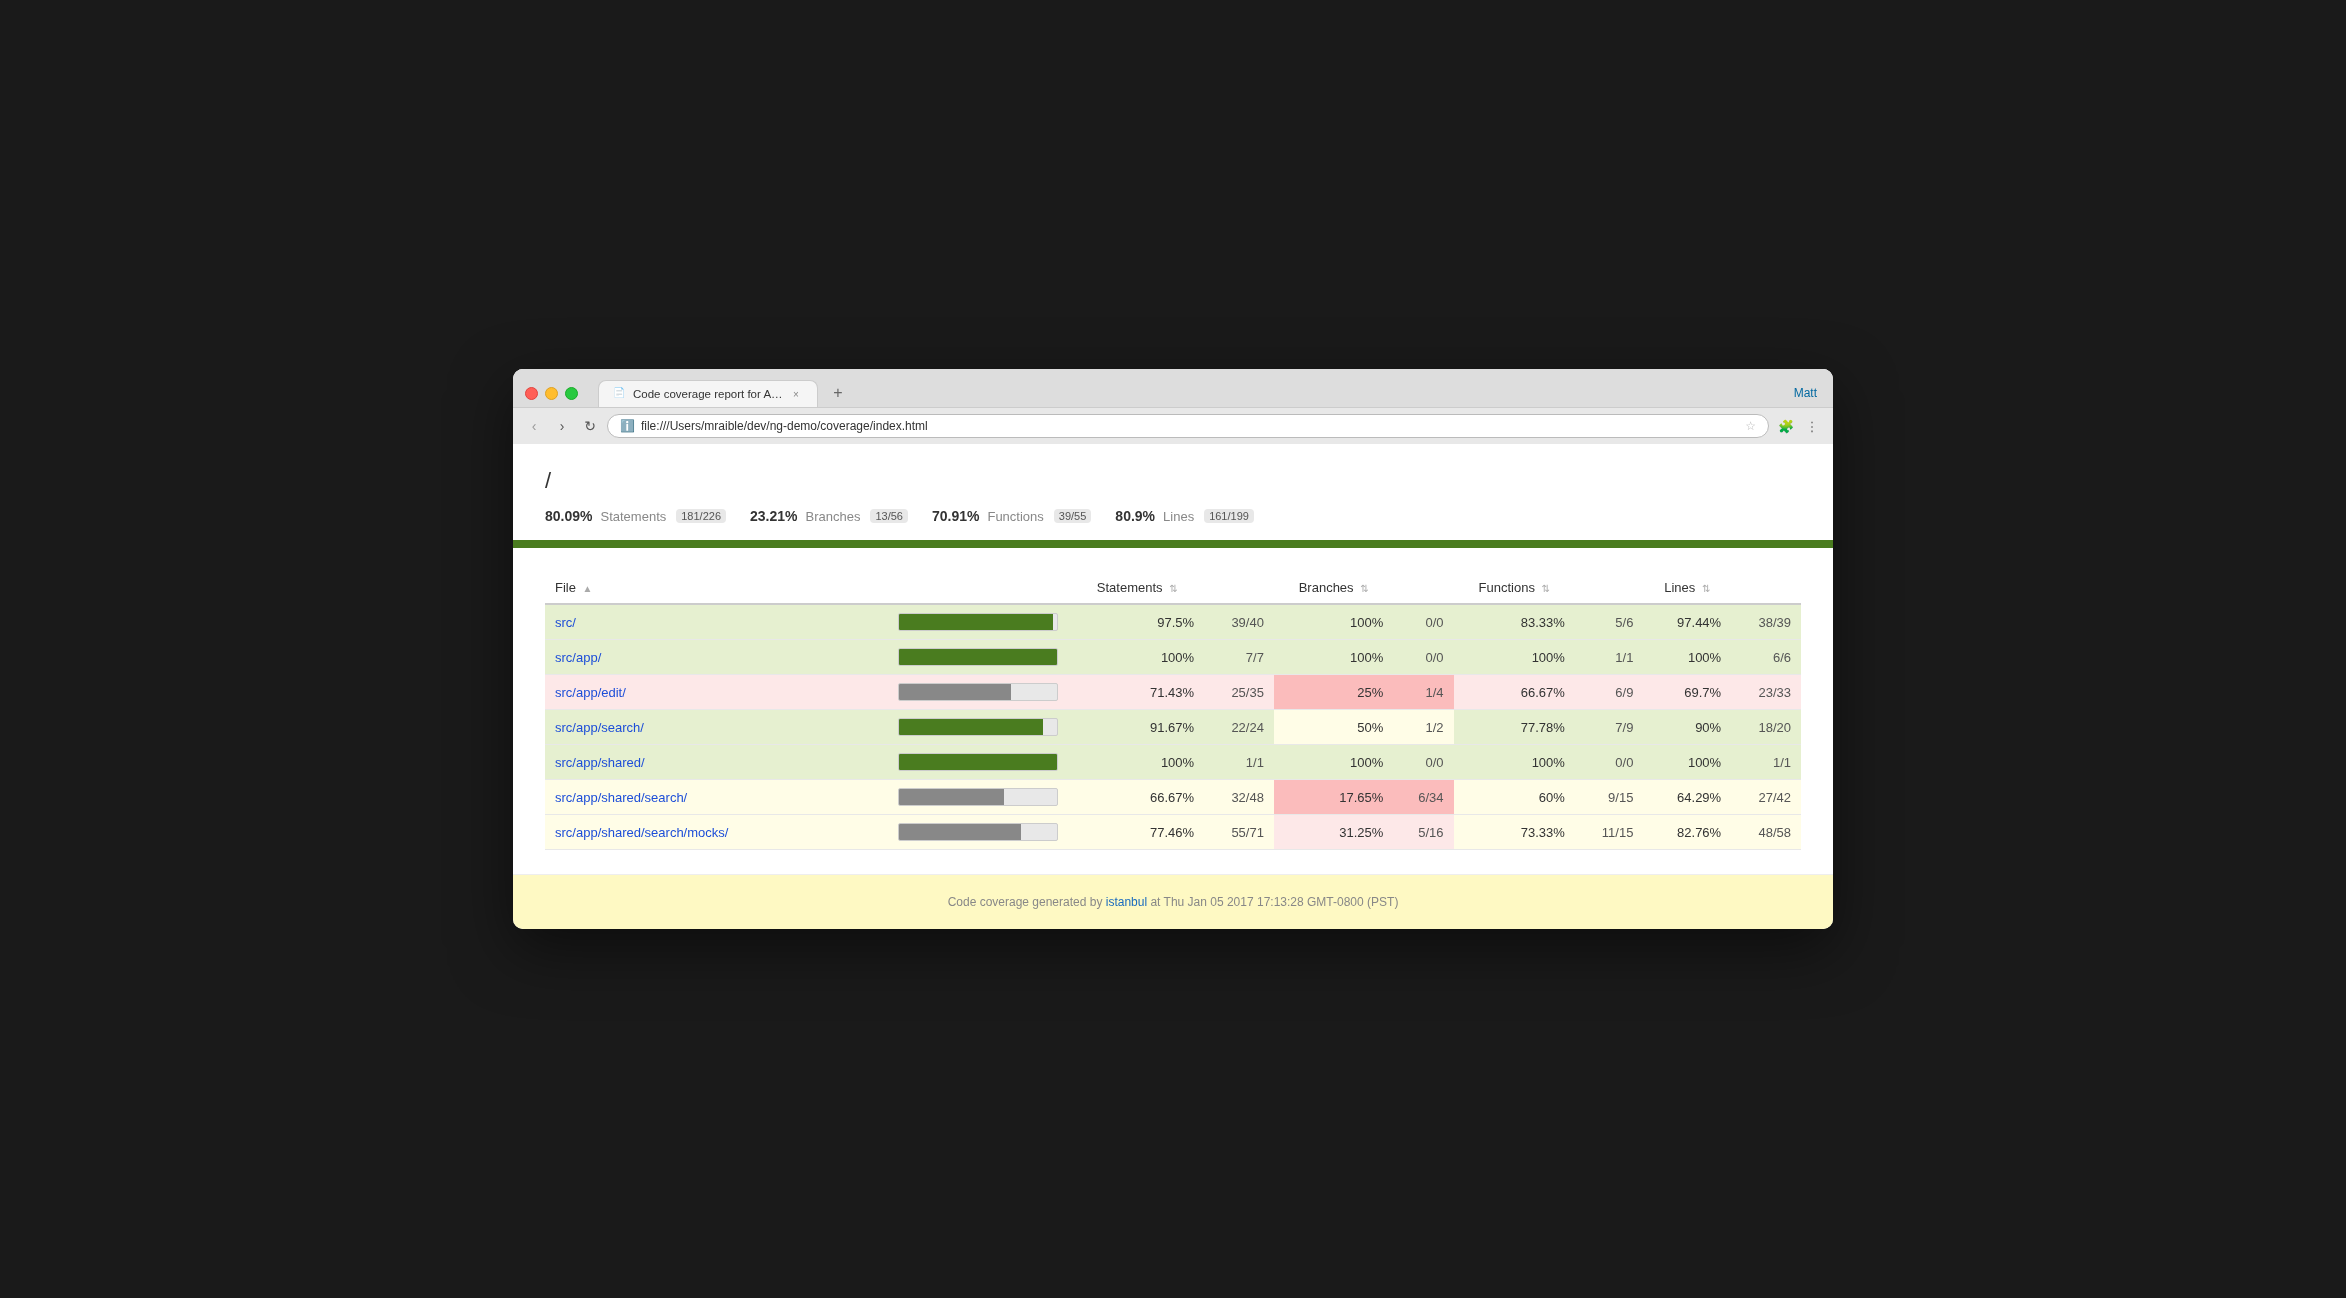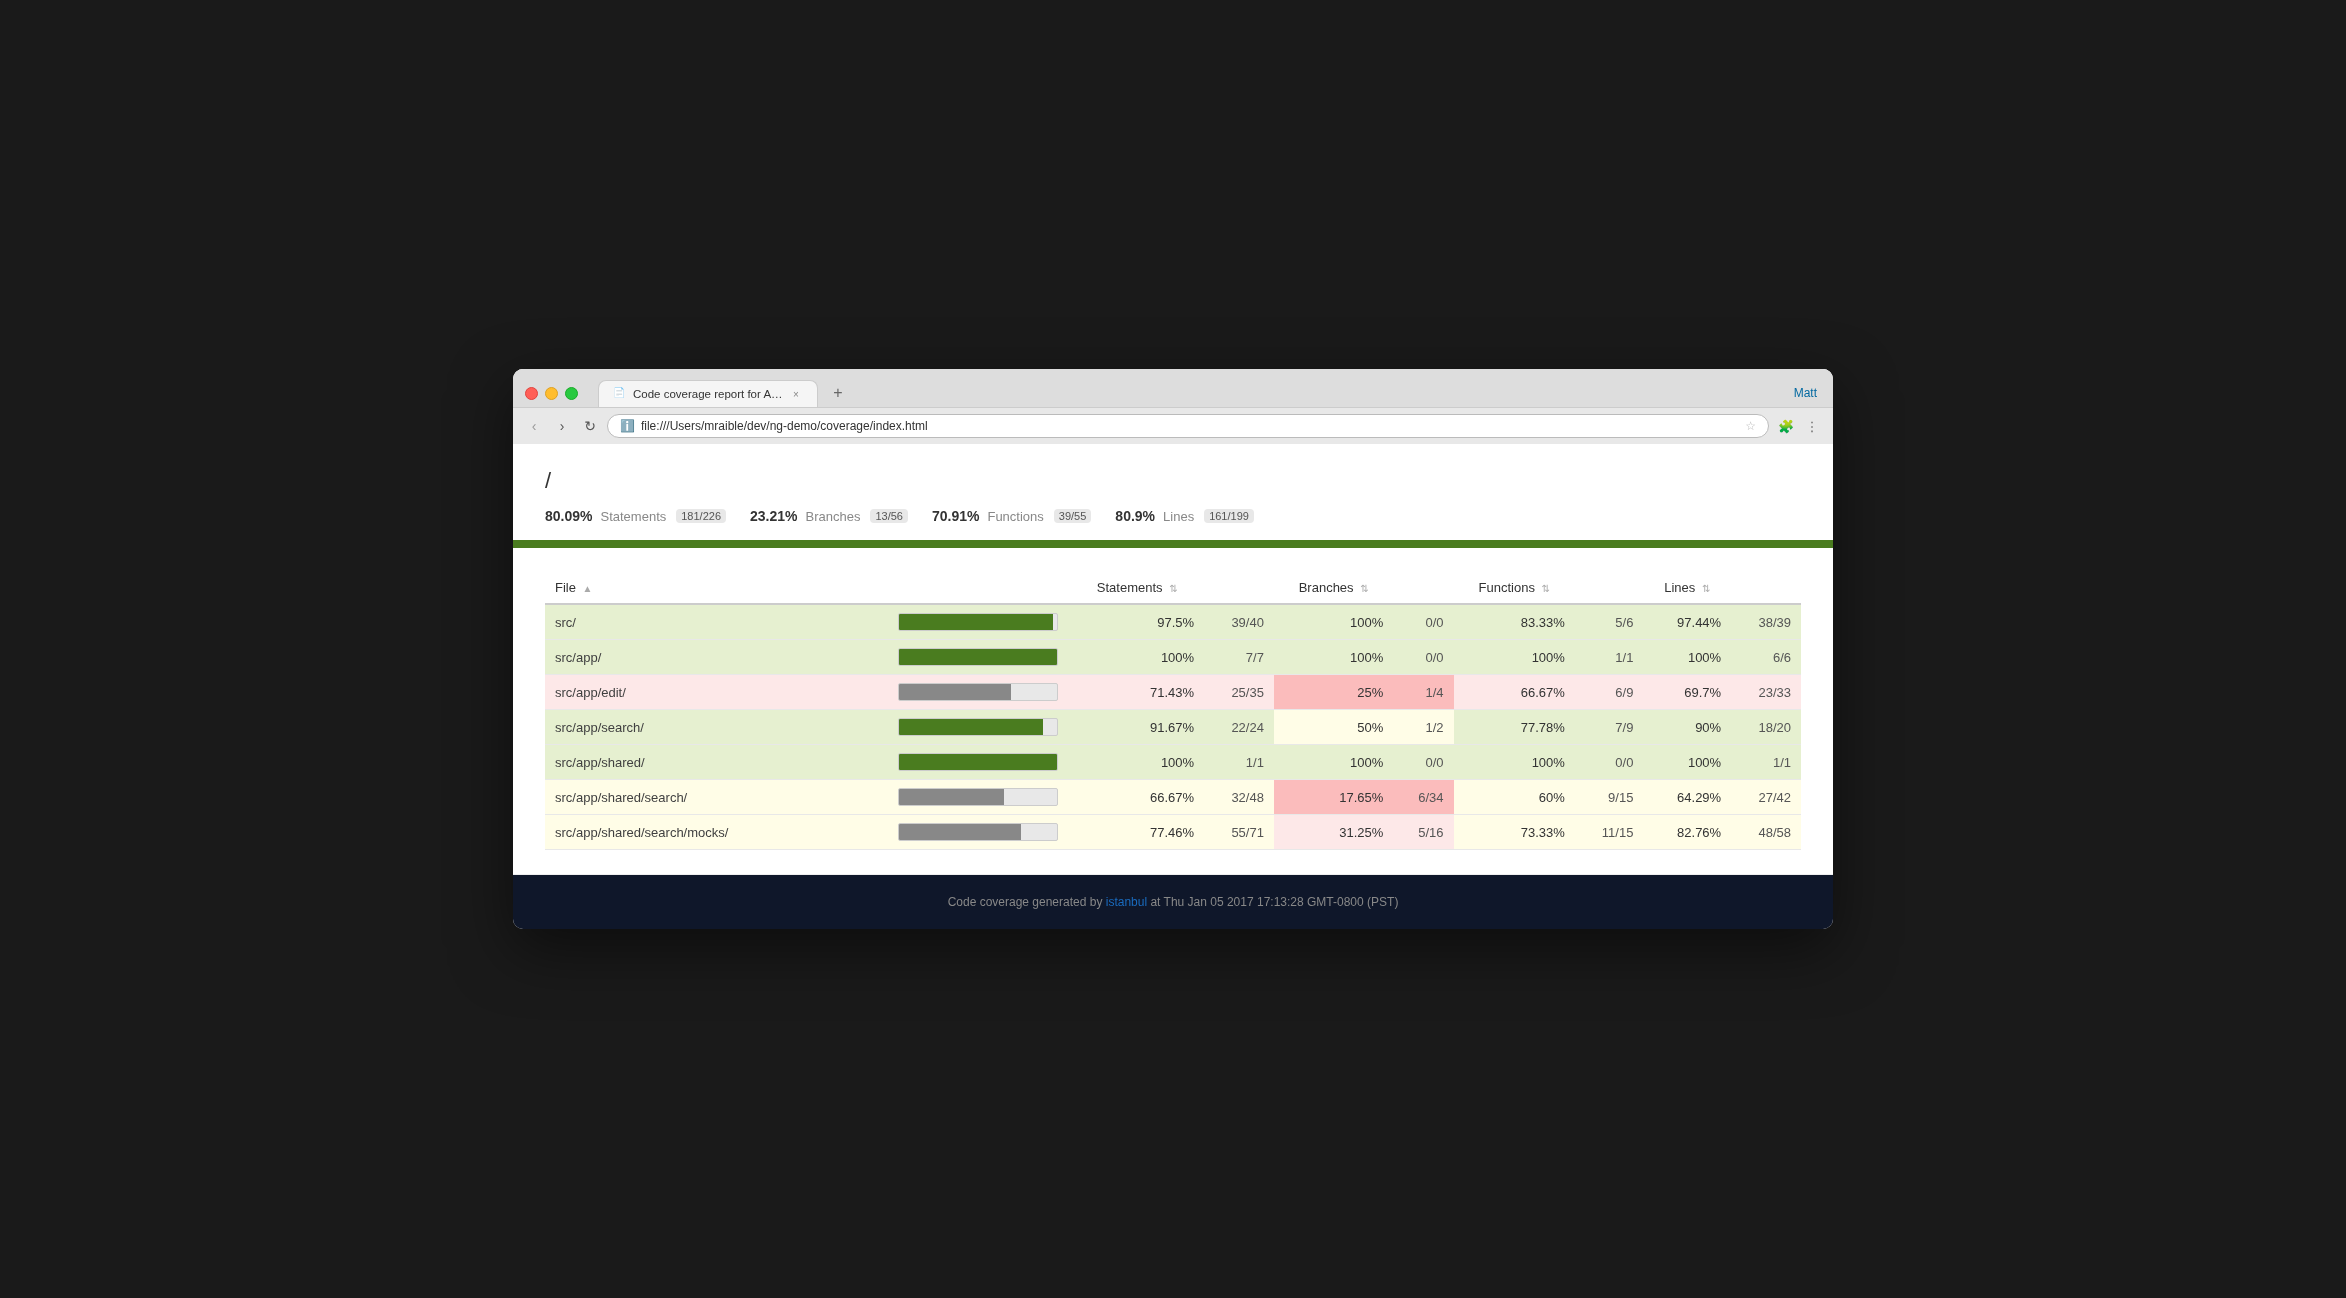--- a/index.html
+++ b/index.html
@@ -280,21 +280,21 @@
     tbody tr:nth-child(even) {
       background: #fff;
     }
 
     td {
       padding: 8px 10px;
       vertical-align: middle;
     }
 
     .file-link {
-      color: #404040;
+      color: #1d4ed8;
       text-decoration: none;
       font-size: 13px;
     }
 
     .progress-cell {
       padding: 8px 8px;
     }
 
     .progress-bar-container {
       width: 160px;
@@ -322,21 +322,21 @@
 
     .bg-high { background-color: #e6f0d0; }
     .bg-medium { background-color: #fffde7; }
     .bg-low { background-color: #fde8e8; }
     .bg-very-low { background-color: #fbbcbc; }
 
     .bar-green { background-color: #4a7c1f; }
     .bar-grey { background-color: #888; }
 
     .footer {
-      background: #0f172a;
+      background: #fef9c3;
       text-align: center;
       padding: 20px;
       color: #888;
       font-size: 12px;
       border-top: 1px solid #eee;
     }
 
     .footer a {
       color: #1a6bbe;
       text-decoration: none;

